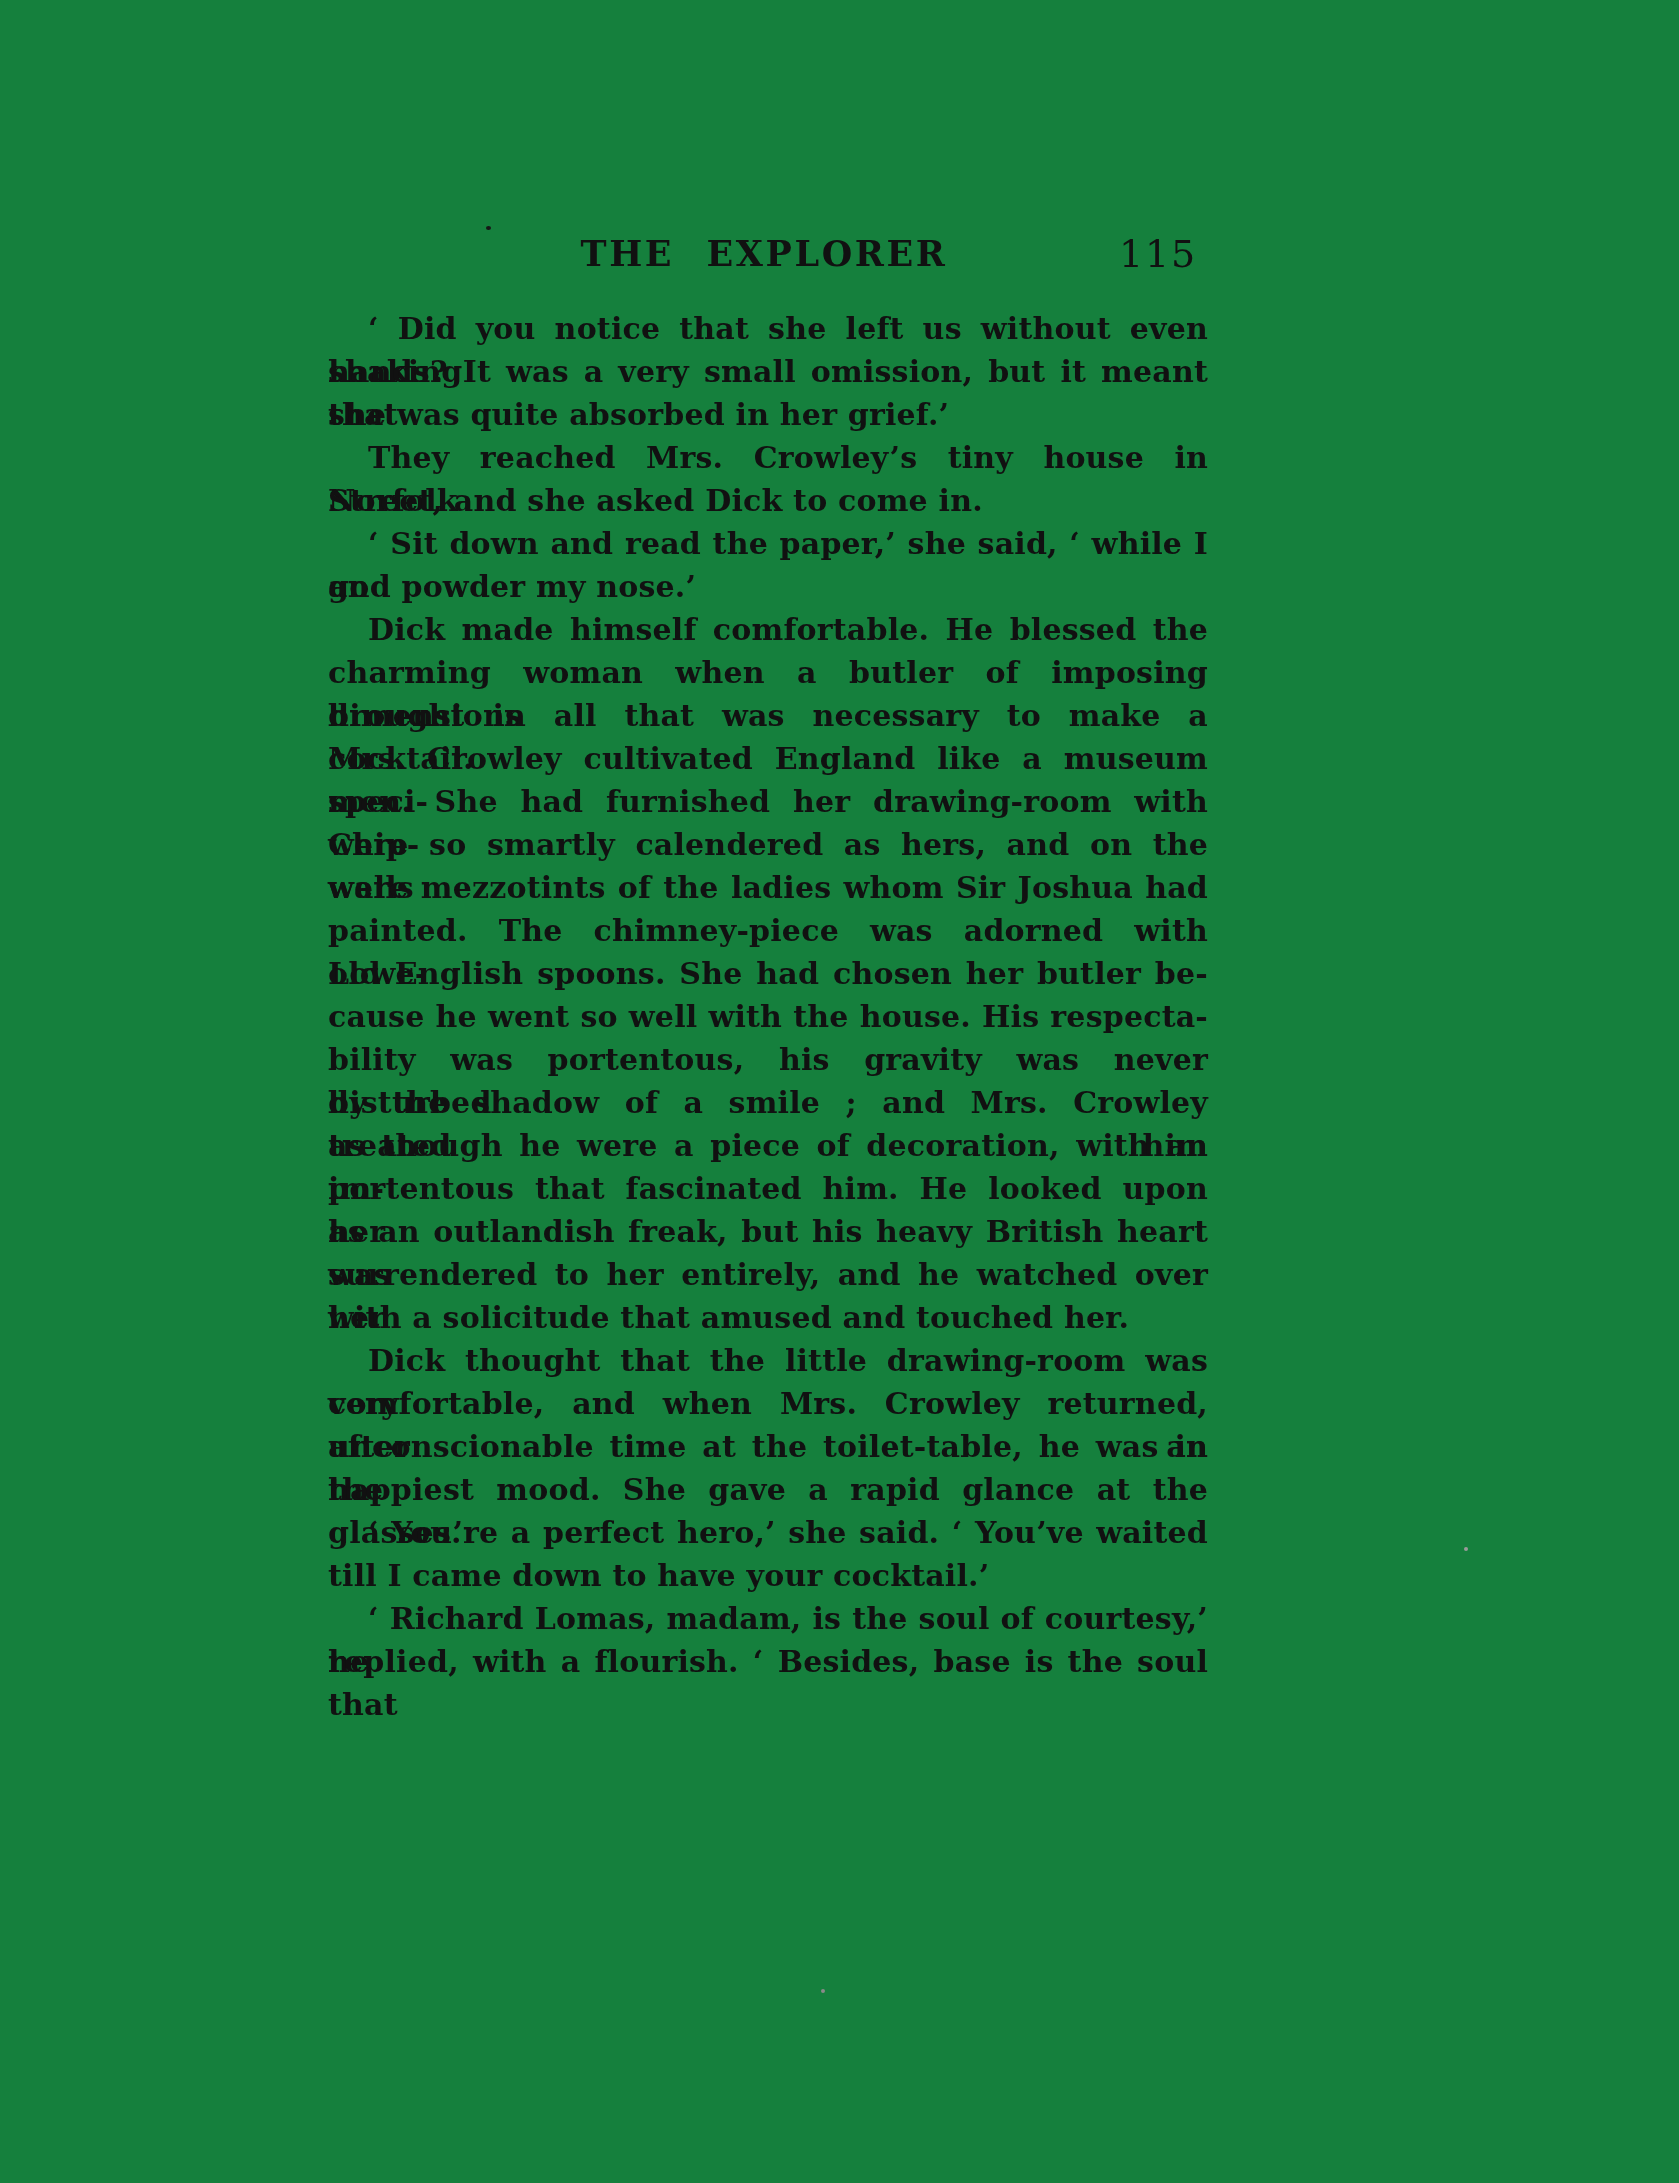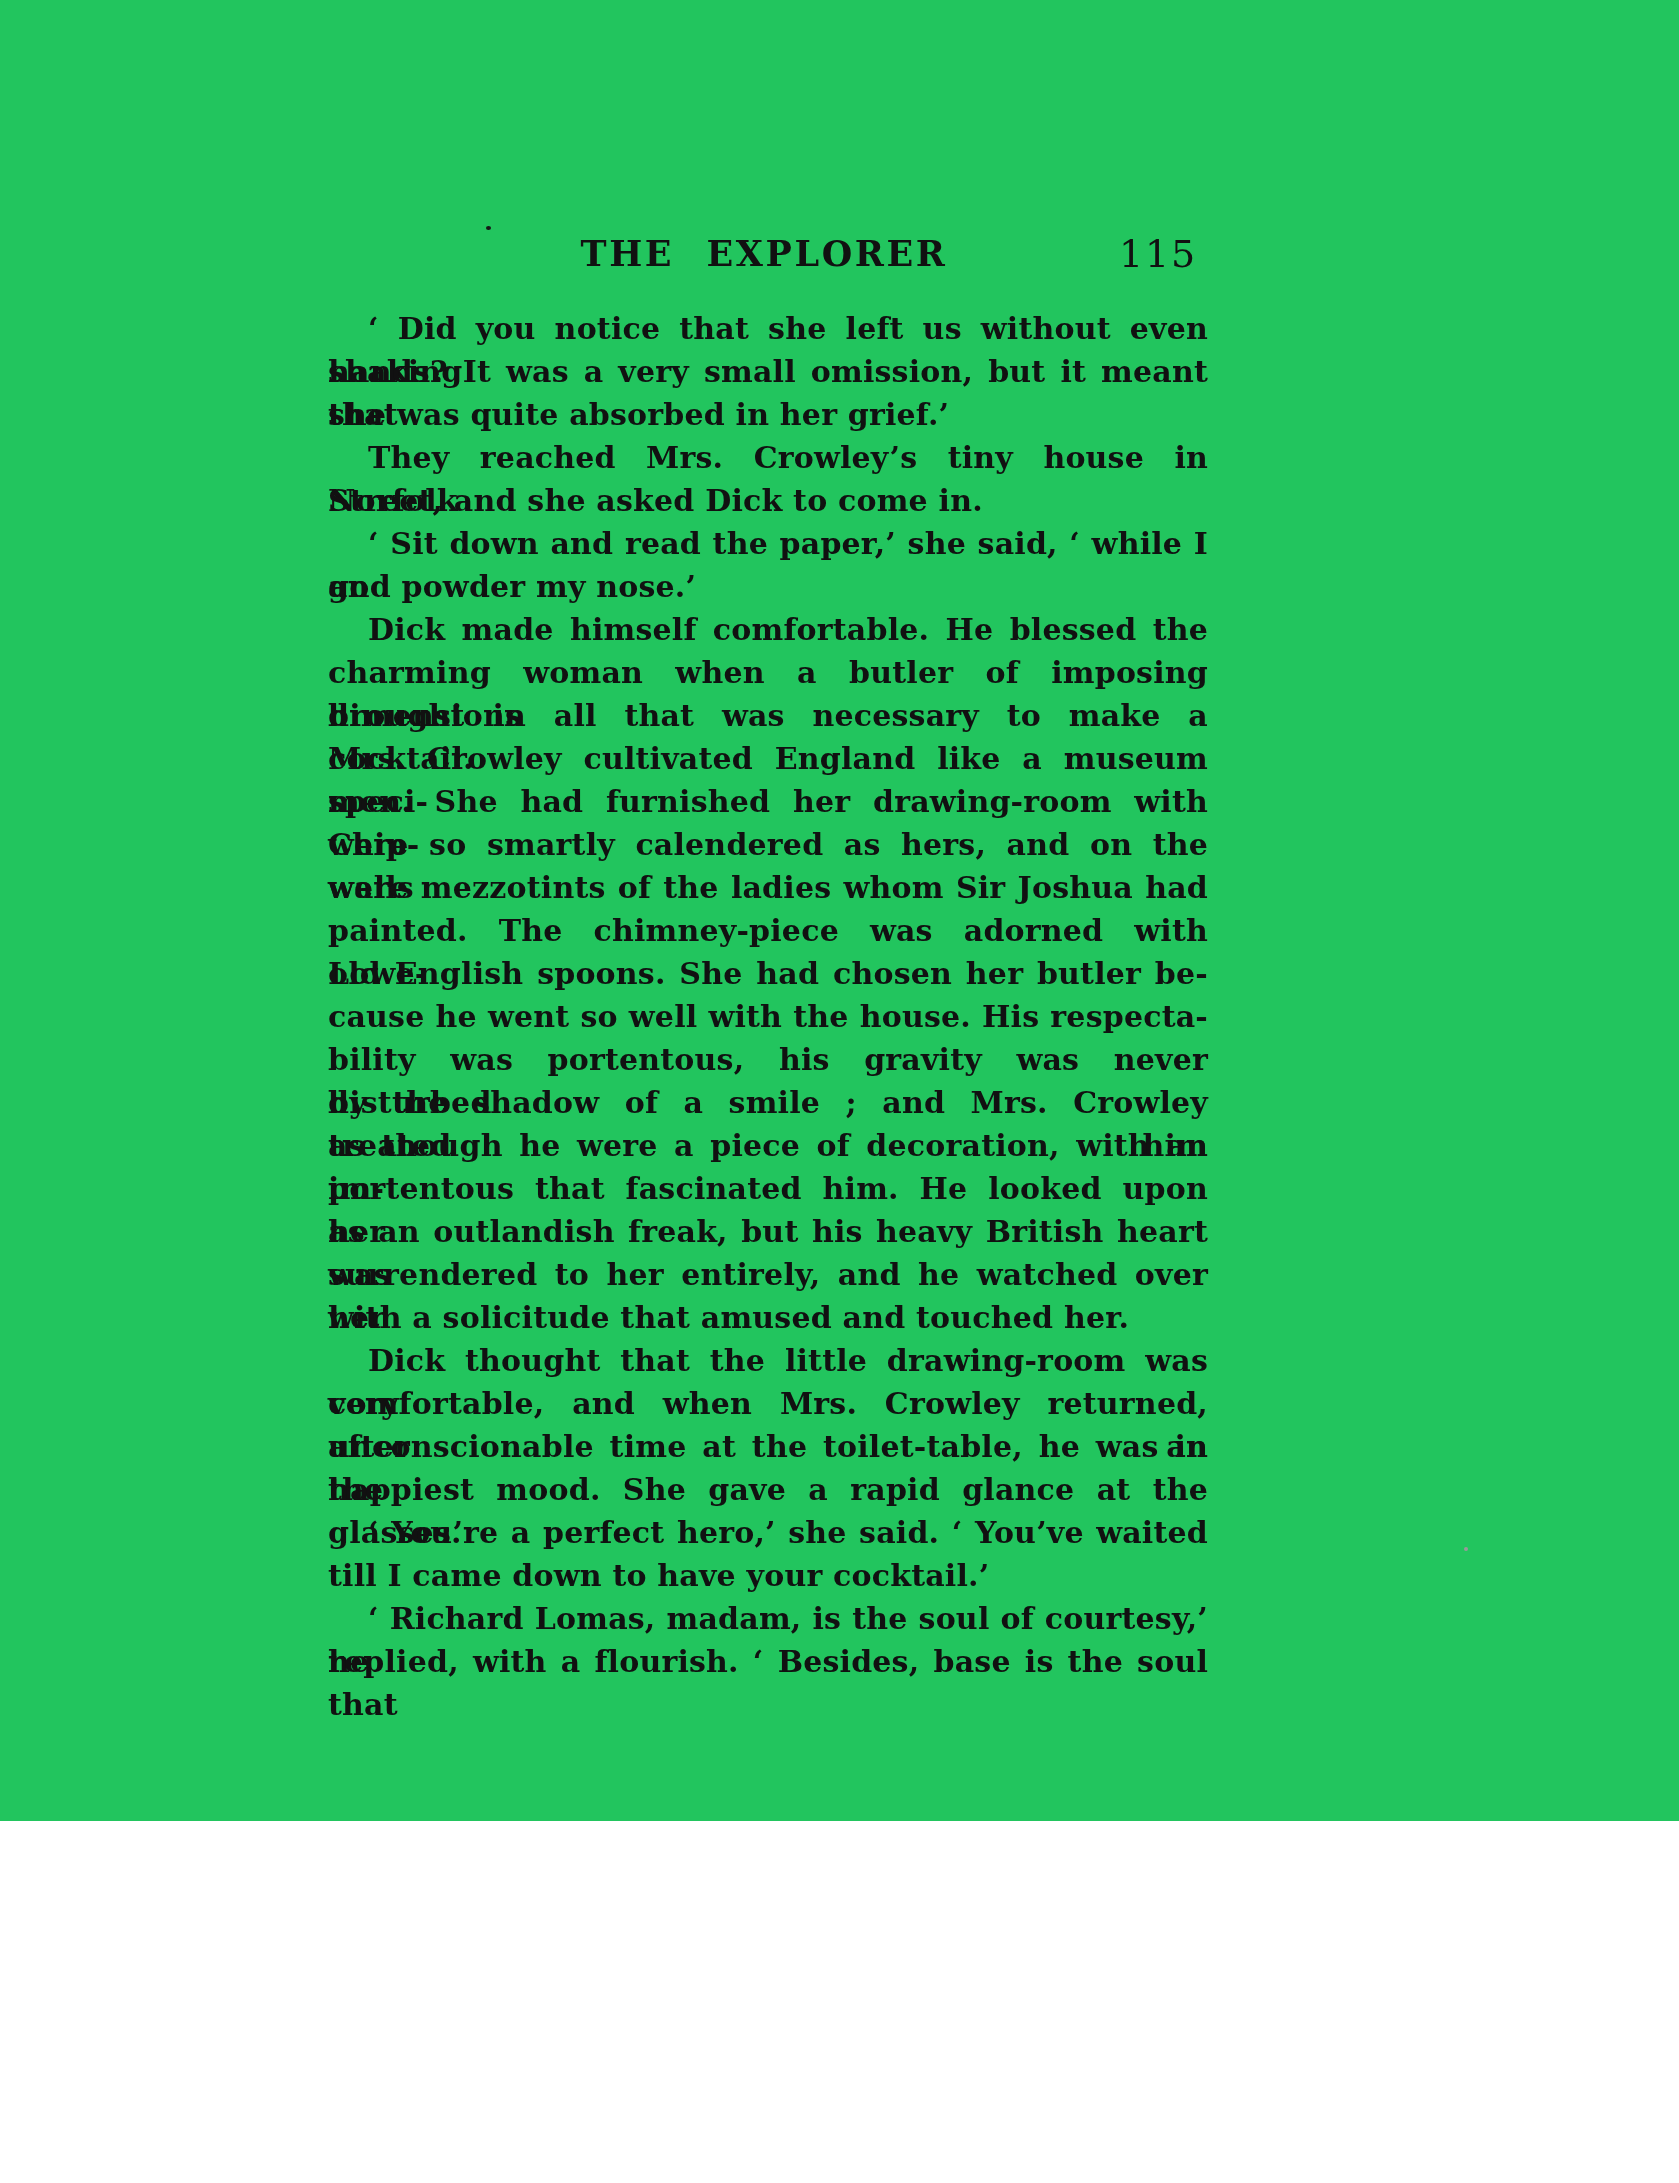--- a/index.html
+++ b/index.html
@@ -3,22 +3,22 @@
 <meta charset="utf-8">
 <style>
   html, body {
     margin: 0;
     padding: 0;
     background: #ffffff;
   }
   .page {
     position: relative;
     width: 1680px;
-    height: 1821px;
-    background: #22c55e;
+    height: 2183px;
+    background: #15803d;
     color: #111111;
     font-family: "DejaVu Serif", "Liberation Serif", serif;
     overflow: hidden;
   }
   .running-head {
     position: absolute;
     left: 324px;
     top: 231px;
     width: 880px;
     height: 46px;

